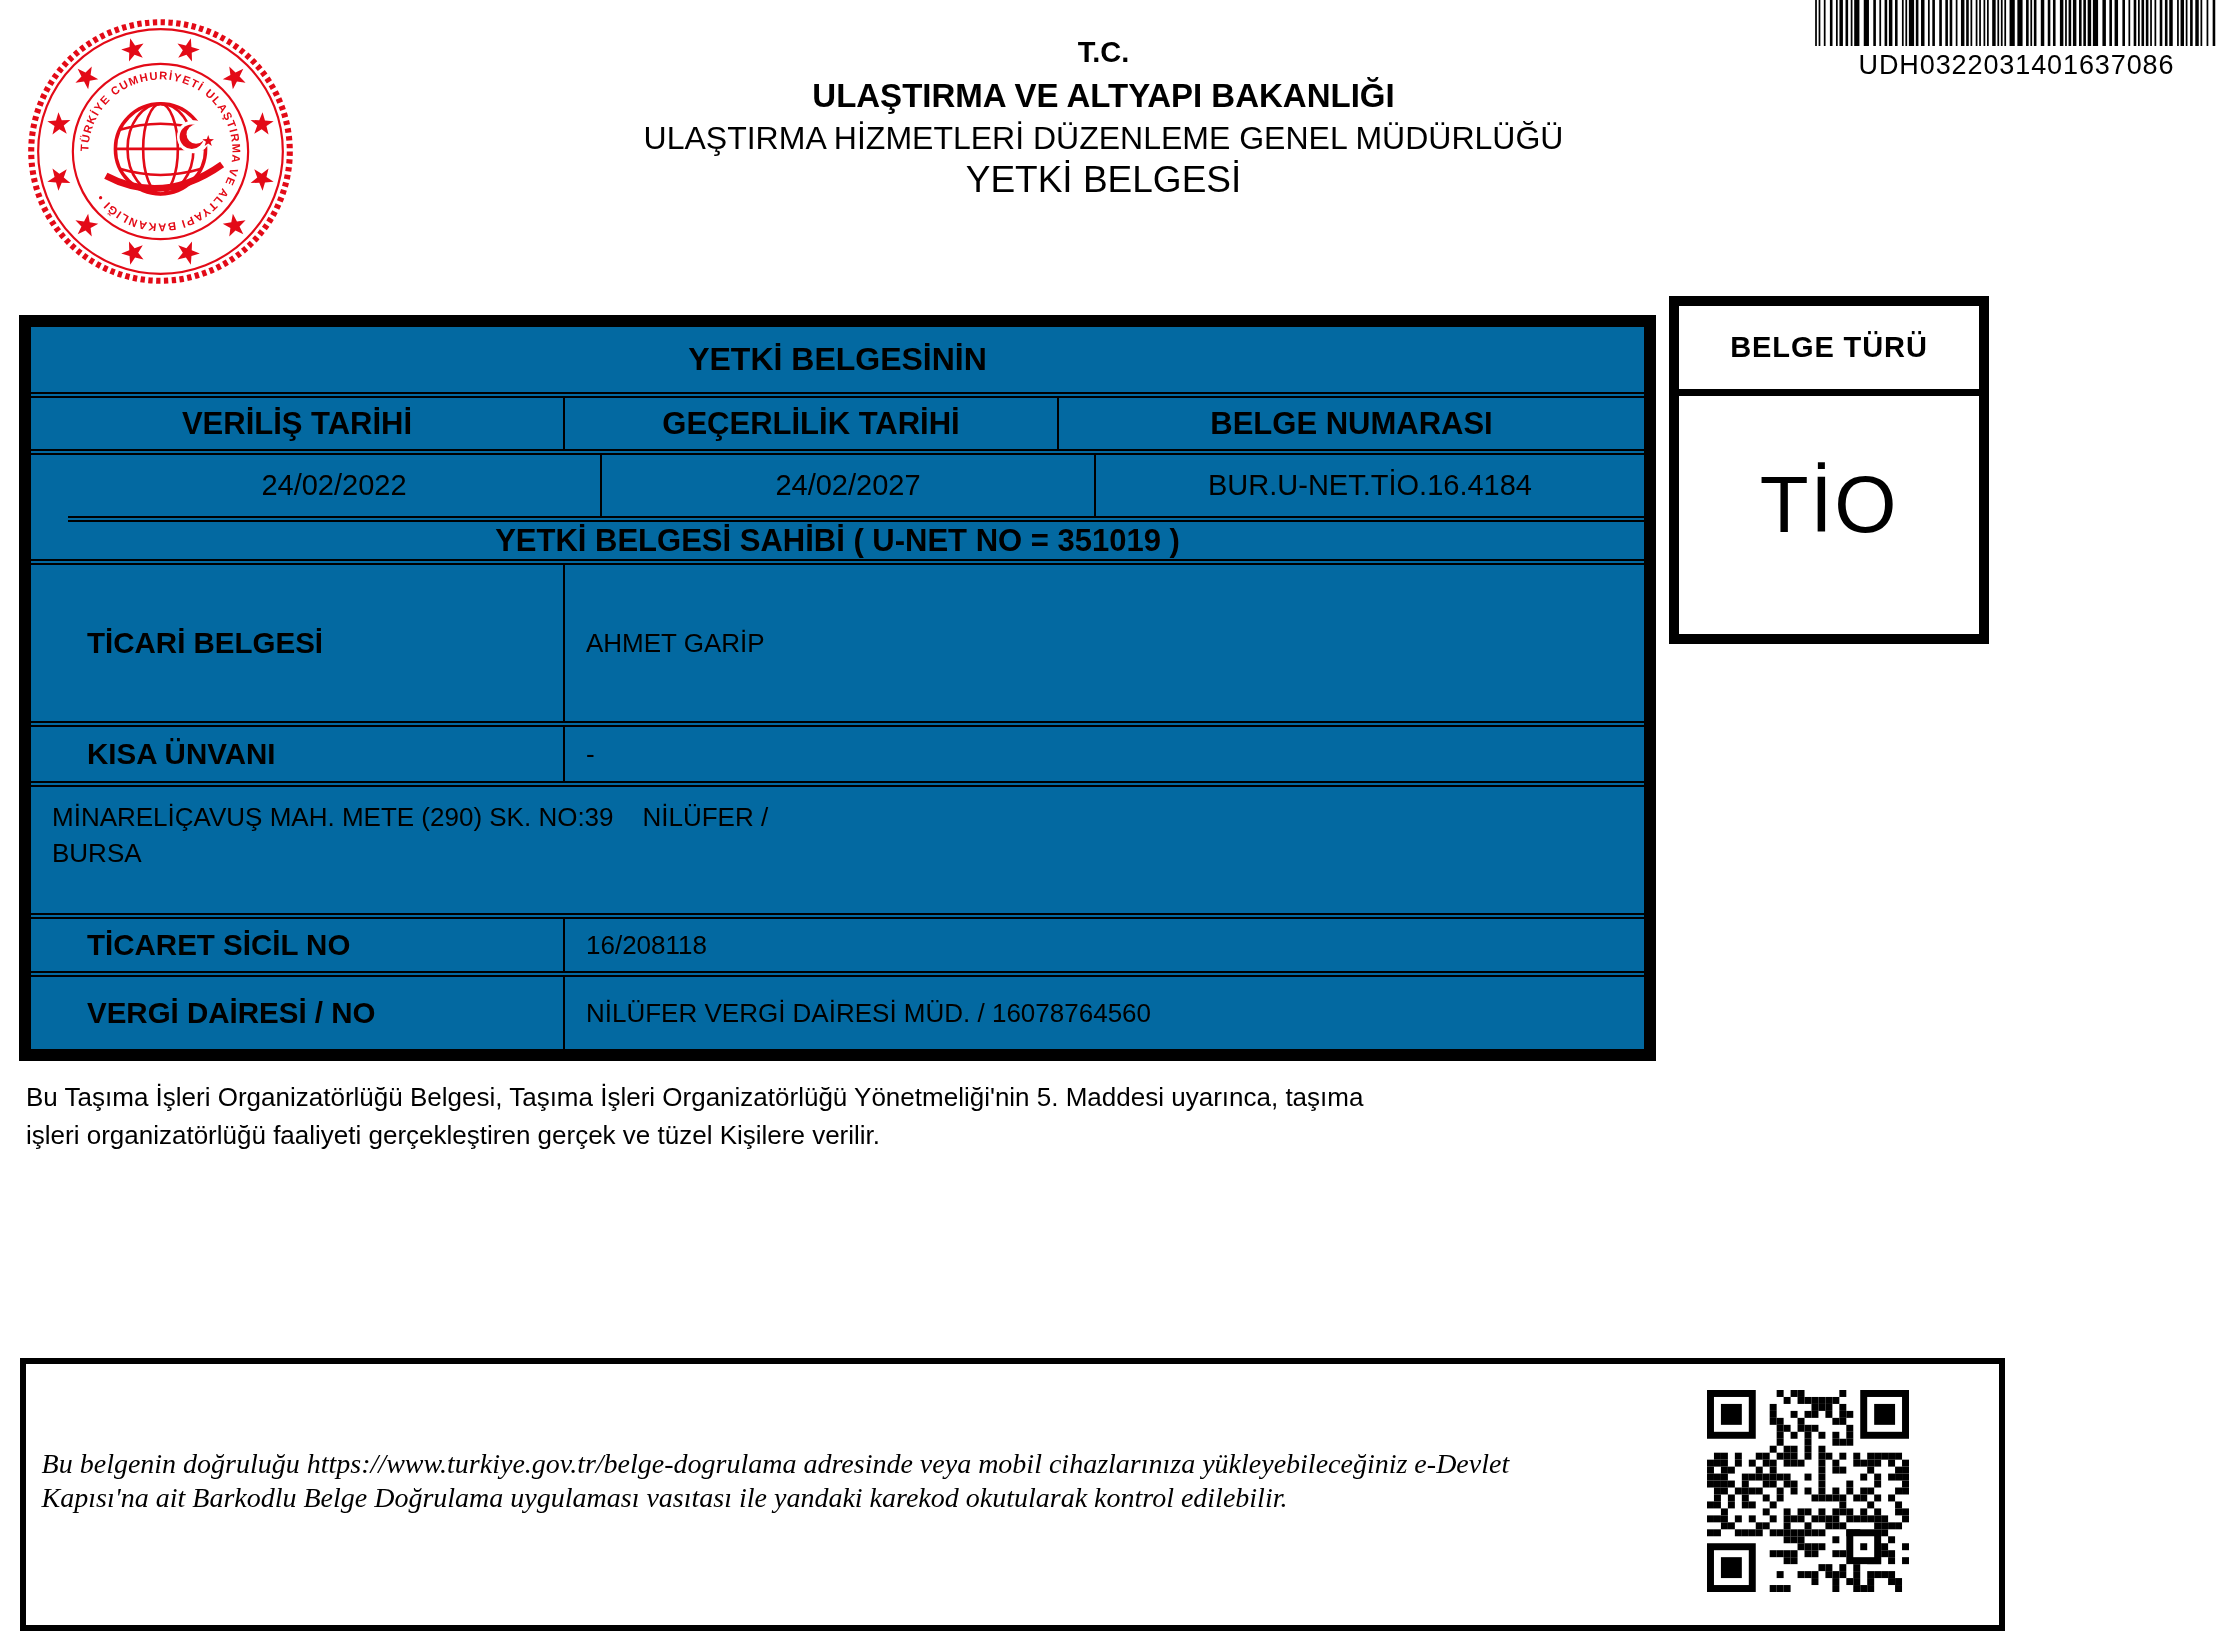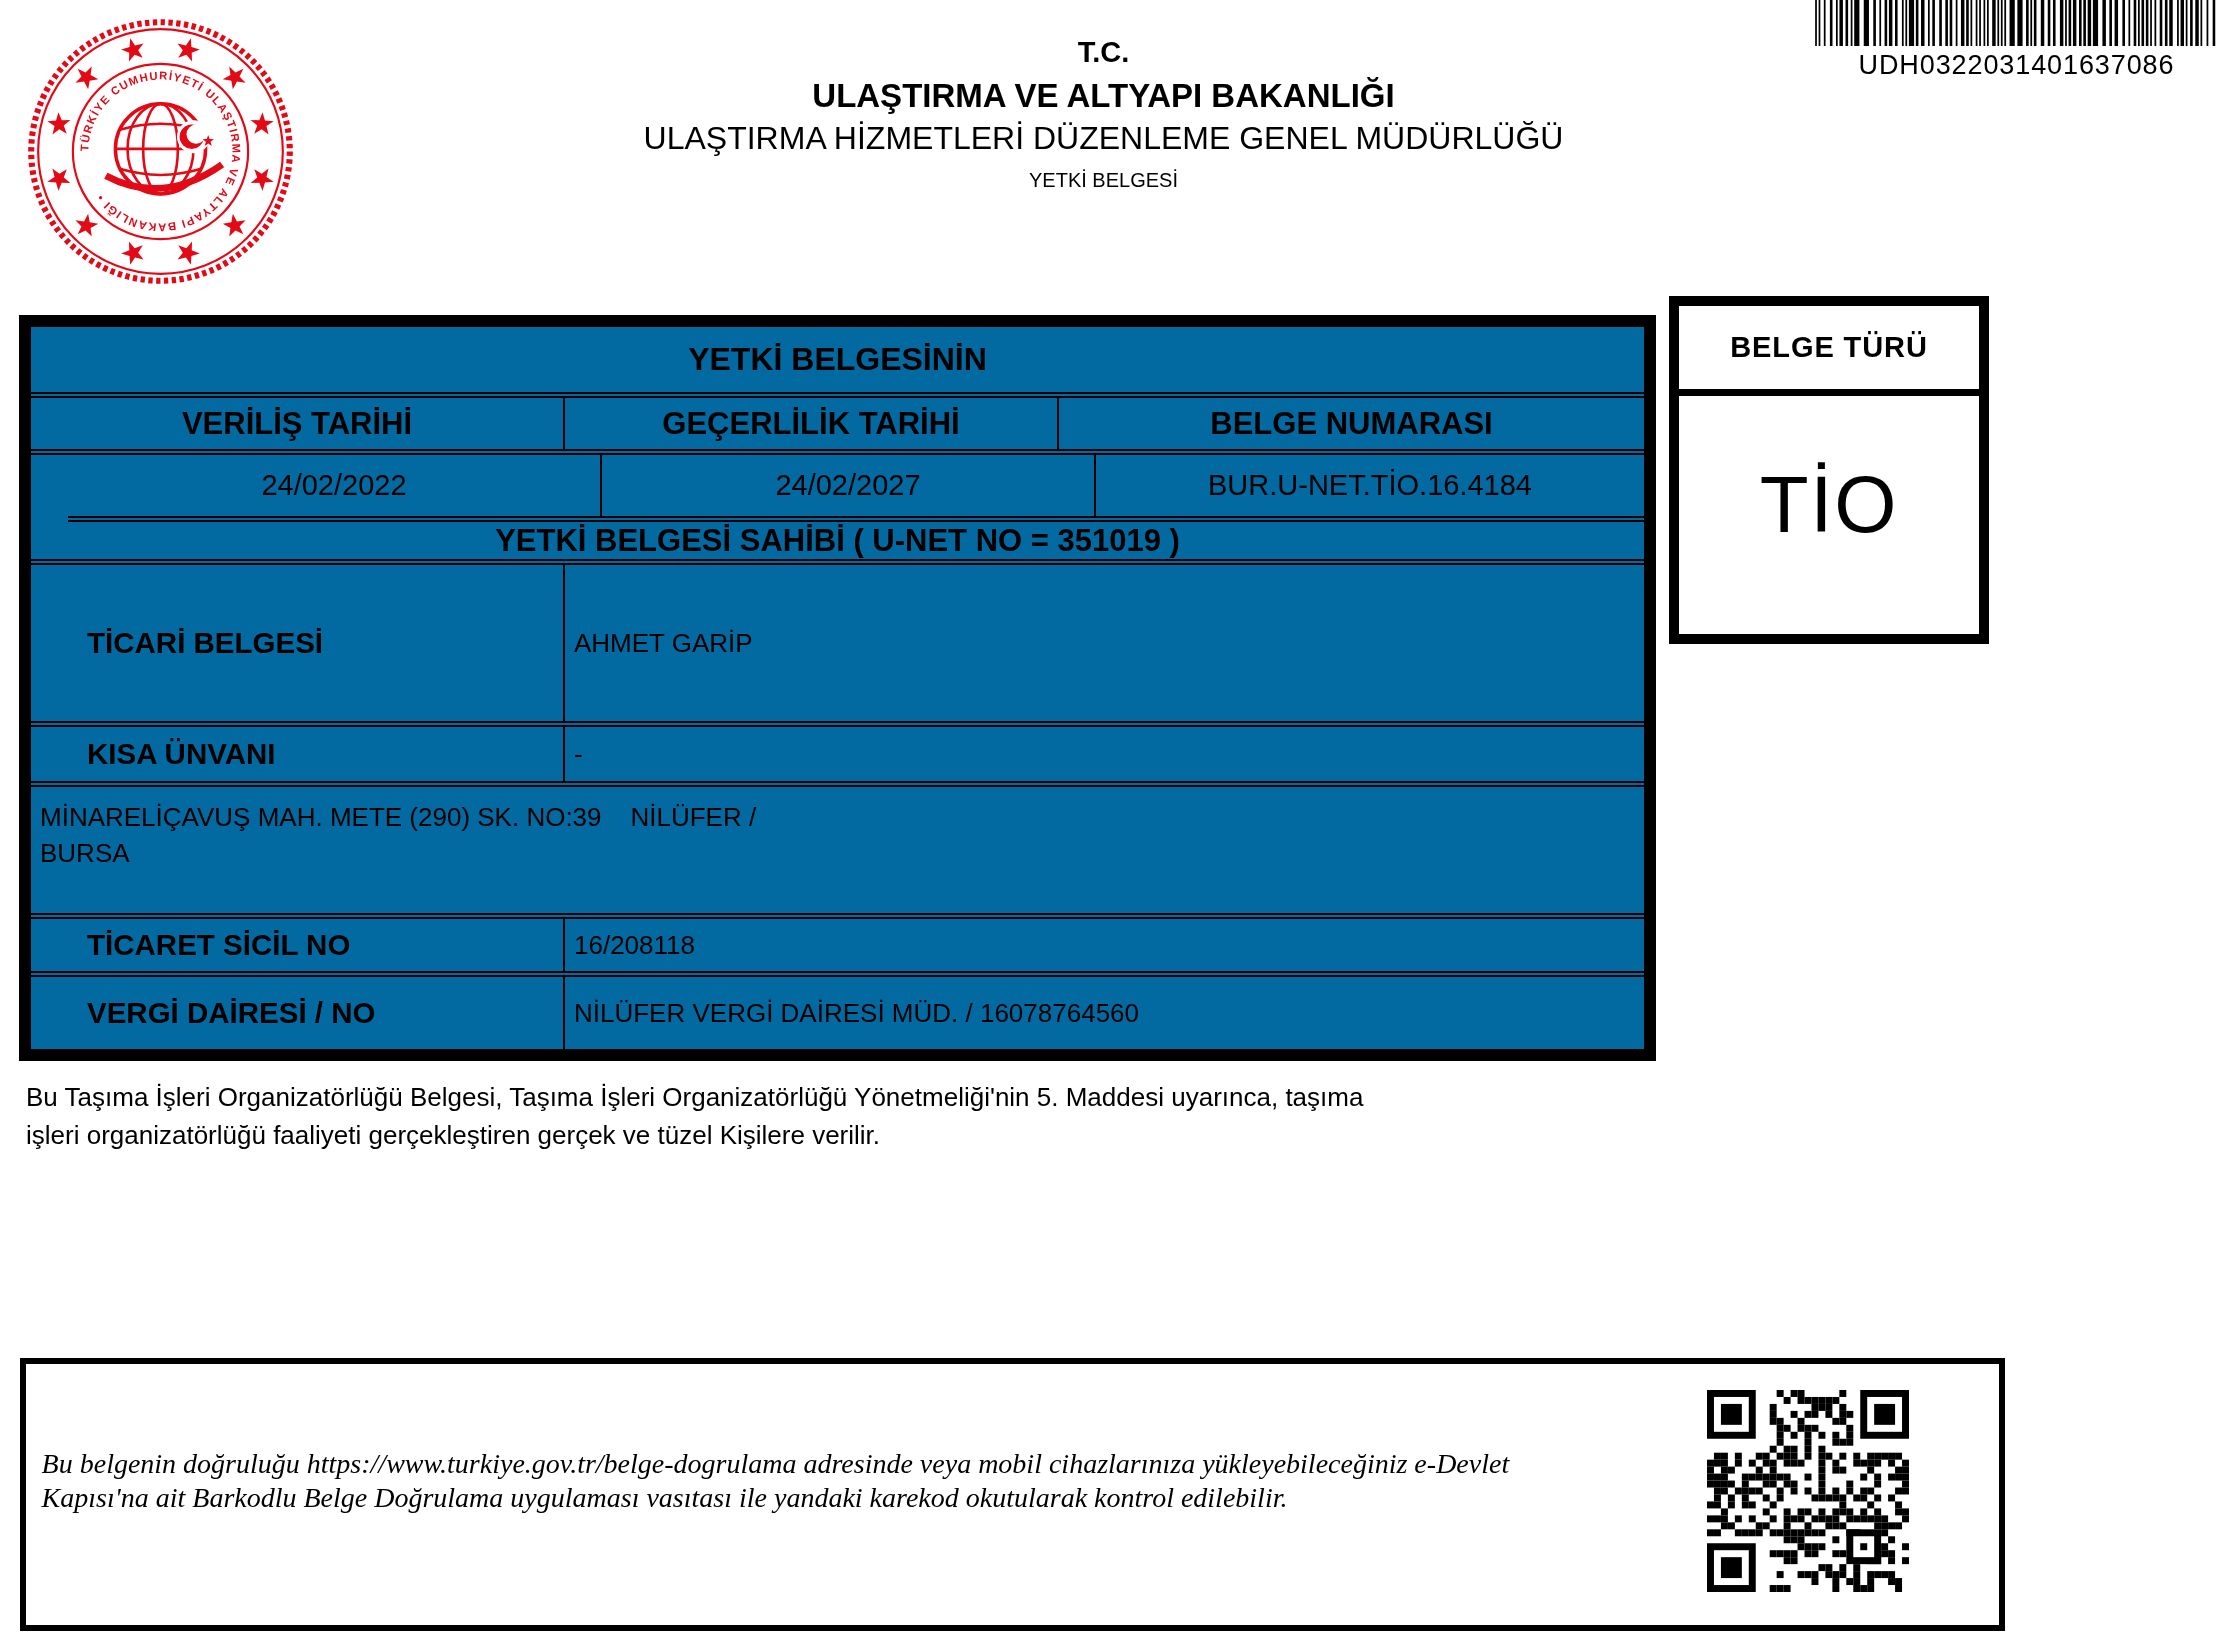--- a/index.html
+++ b/index.html
@@ -6,21 +6,21 @@
   #page{
     position:relative;width:2225px;height:1646px;background:#ffffff;overflow:hidden;
     font-family:"Liberation Sans", sans-serif;color:#000;
   }
   
   .logo{position:absolute;left:26px;top:17.4px;width:269px;height:269px;}
   .heading{position:absolute;left:0;top:31px;width:2207px;text-align:center;}
   .heading .h1{font-size:29px;font-weight:bold;line-height:43px;}
   .heading .h2{font-size:33px;font-weight:bold;line-height:43px;}
   .heading .h3{font-size:32px;font-weight:normal;line-height:43px;}
-  .heading .h4{font-size:20px;font-weight:normal;line-height:40px;}
+  .heading .h4{font-size:37px;font-weight:normal;line-height:40px;}
   .barcode-wrap{position:absolute;left:1815px;top:0;width:403px;text-align:center;}
   .barcode-wrap svg{display:block;}
   .barcode-text{font-size:27px;line-height:31px;margin-top:3.5px;letter-spacing:0.9px;}
 
   
   .cert-table{
     position:absolute;left:19px;top:315px;width:1637px;height:746px;
     border:12px solid #000;box-sizing:border-box;display:flex;flex-direction:column;background:#0369a1;
   }
   .trow{display:flex;box-sizing:border-box;}
@@ -35,21 +35,21 @@
   .r-kisa{height:60px;}
   .r-adres{height:132px;}
   .r-sicil{height:58px;}
   .r-vergi{flex:1;}
   .c1{width:534px;border-right:2.6px solid #000;}
   .c2{width:494px;border-right:2.6px solid #000;}
   .c3{flex:1;}
   .colhead{font-size:31px;font-weight:bold;}
   .colval{font-size:29px;}
   .labcell{width:534px;border-right:2.6px solid #000;padding-left:56px;font-size:29.5px;font-weight:bold;}
-  .valcell{flex:1;padding-left:9px;font-size:26px;white-space:pre-wrap;}
+  .valcell{flex:1;padding-left:21px;font-size:26px;white-space:pre-wrap;}
   .valtop{align-items:flex-start;padding-top:12px;line-height:36px;}
 
   
   .belge-box{
     position:absolute;left:1669px;top:296px;width:320px;height:348px;
     border:10.4px solid #000;box-sizing:border-box;display:flex;flex-direction:column;background:#fff;
   }
   .belge-header{
     height:83px;border-bottom:7.8px solid #000;display:flex;align-items:center;justify-content:center;
     font-size:29px;font-weight:bold;letter-spacing:0.9px;

